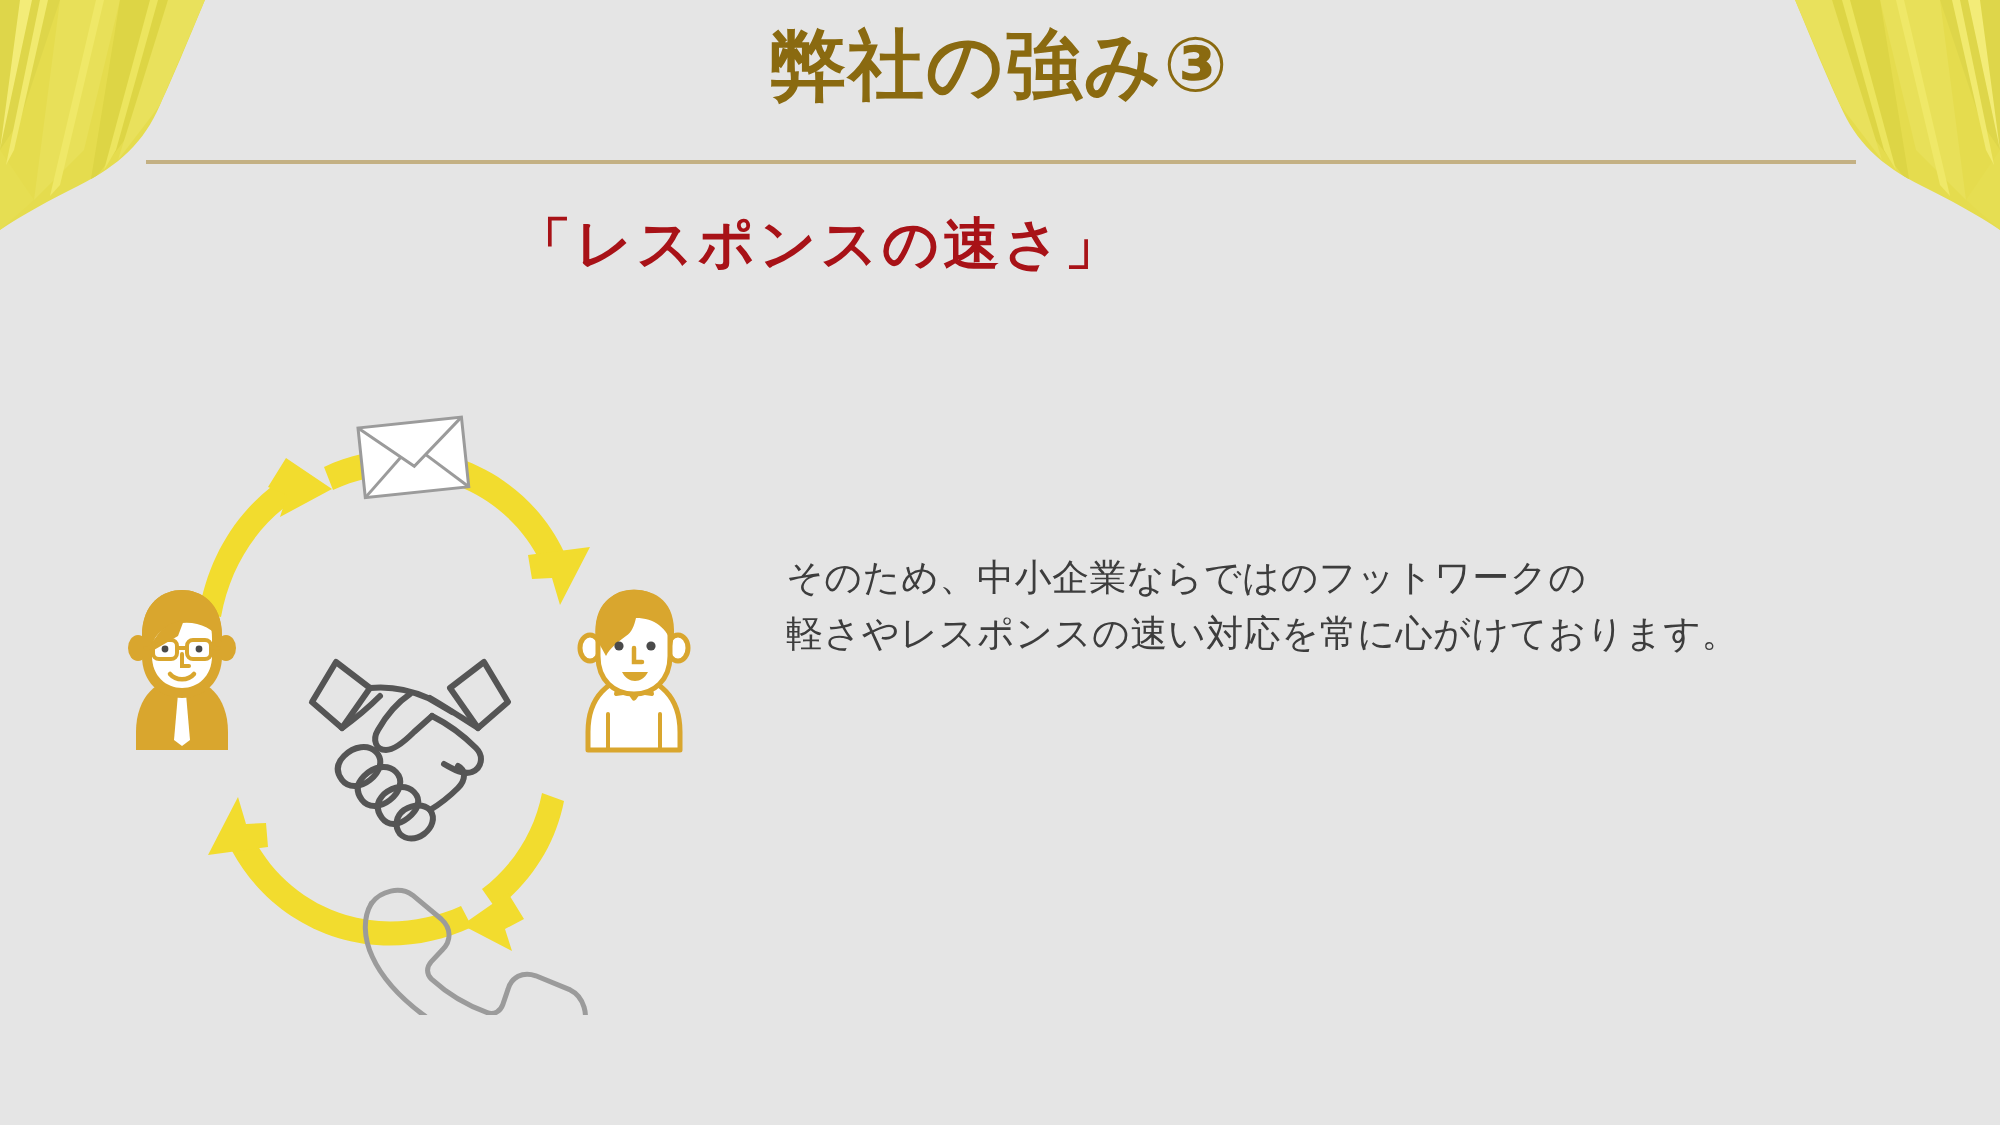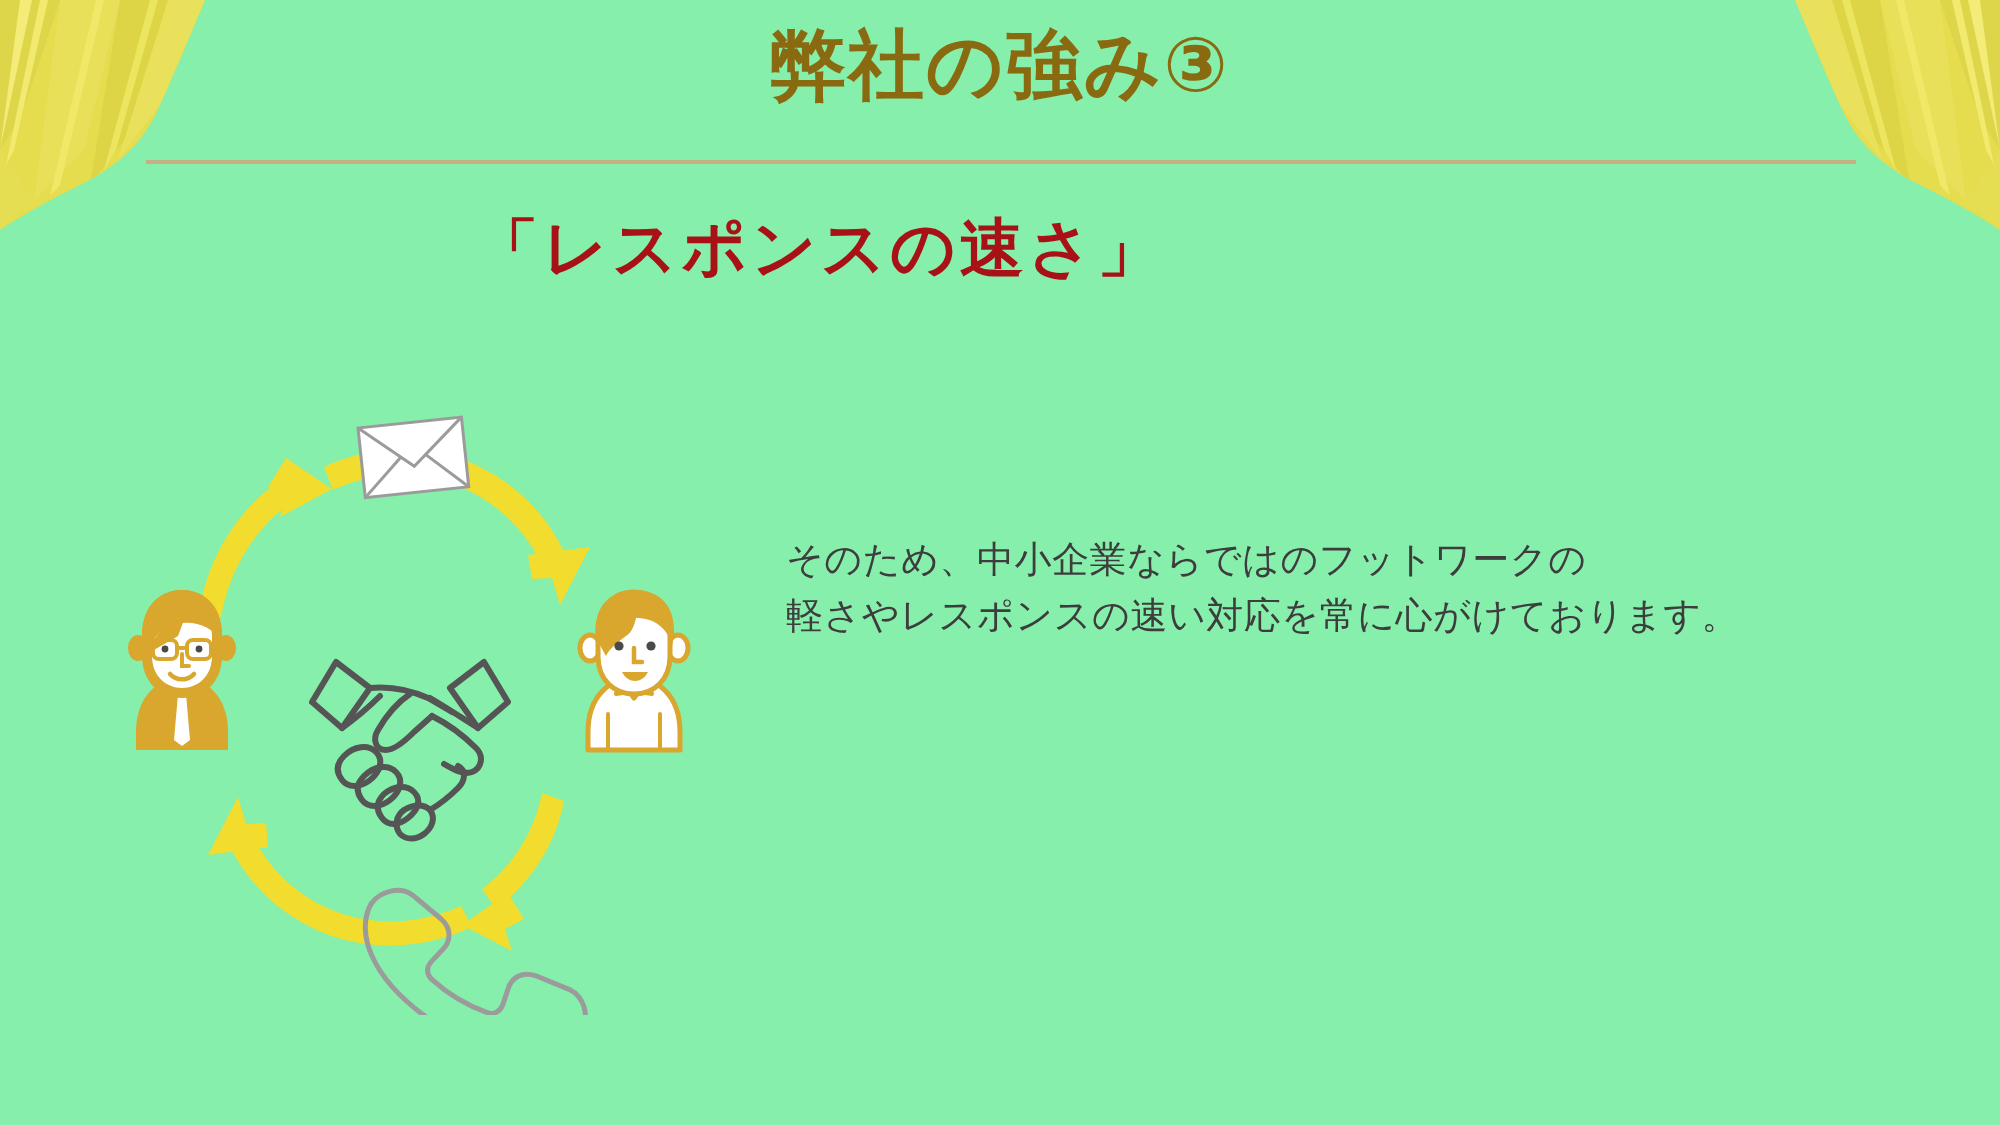--- a/index.html
+++ b/index.html
@@ -7,21 +7,21 @@
     padding: 0;
     background: #ffffff;
   }
   body {
     font-family: "Liberation Sans", sans-serif;
   }
   #slide {
     position: relative;
     width: 2000px;
     height: 1125px;
-    background: #86efac;
+    background: #e5e5e5;
     overflow: hidden;
   }
 
   
   .corner-deco {
     position: absolute;
     top: 0;
     width: 420px;
     height: 230px;
     pointer-events: none;
@@ -55,21 +55,21 @@
 
   
   #subtitle {
     position: absolute;
     top: 213px;
     left: 0;
     width: 1640px;
     text-align: center;
     font-family: "DejaVu Sans", "Liberation Sans", sans-serif;
     font-weight: bold;
-    font-size: 64px;
+    font-size: 56px;
     line-height: 1.12;
     letter-spacing: 4px;
     color: #a81217;
     white-space: pre;
   }
 
   
   #cycle-illustration {
     position: absolute;
     left: 120px;
@@ -85,21 +85,21 @@
     top: 420px;
     width: 1130px;
     color: #3d3d3d;
     font-family: "DejaVu Sans", "Liberation Sans", sans-serif;
     font-size: 37px;
     line-height: 56px;
     letter-spacing: 0.5px;
     white-space: pre-wrap;
   }
   #body-copy .para { margin: 0 0 56px 0; }
-  #body-copy .para:last-child { margin-bottom: 0; }
+  #body-copy .para:last-child { margin-bottom: 0; margin-top: 18px; }
 </style>
 </head>
 <body>
 
 <div id="slide">
 
   <div class="corner-deco left">
     <svg viewBox="0 0 420 230" width="420" height="230" xmlns="http://www.w3.org/2000/svg">
       <defs>
         <clipPath id="clipL">

